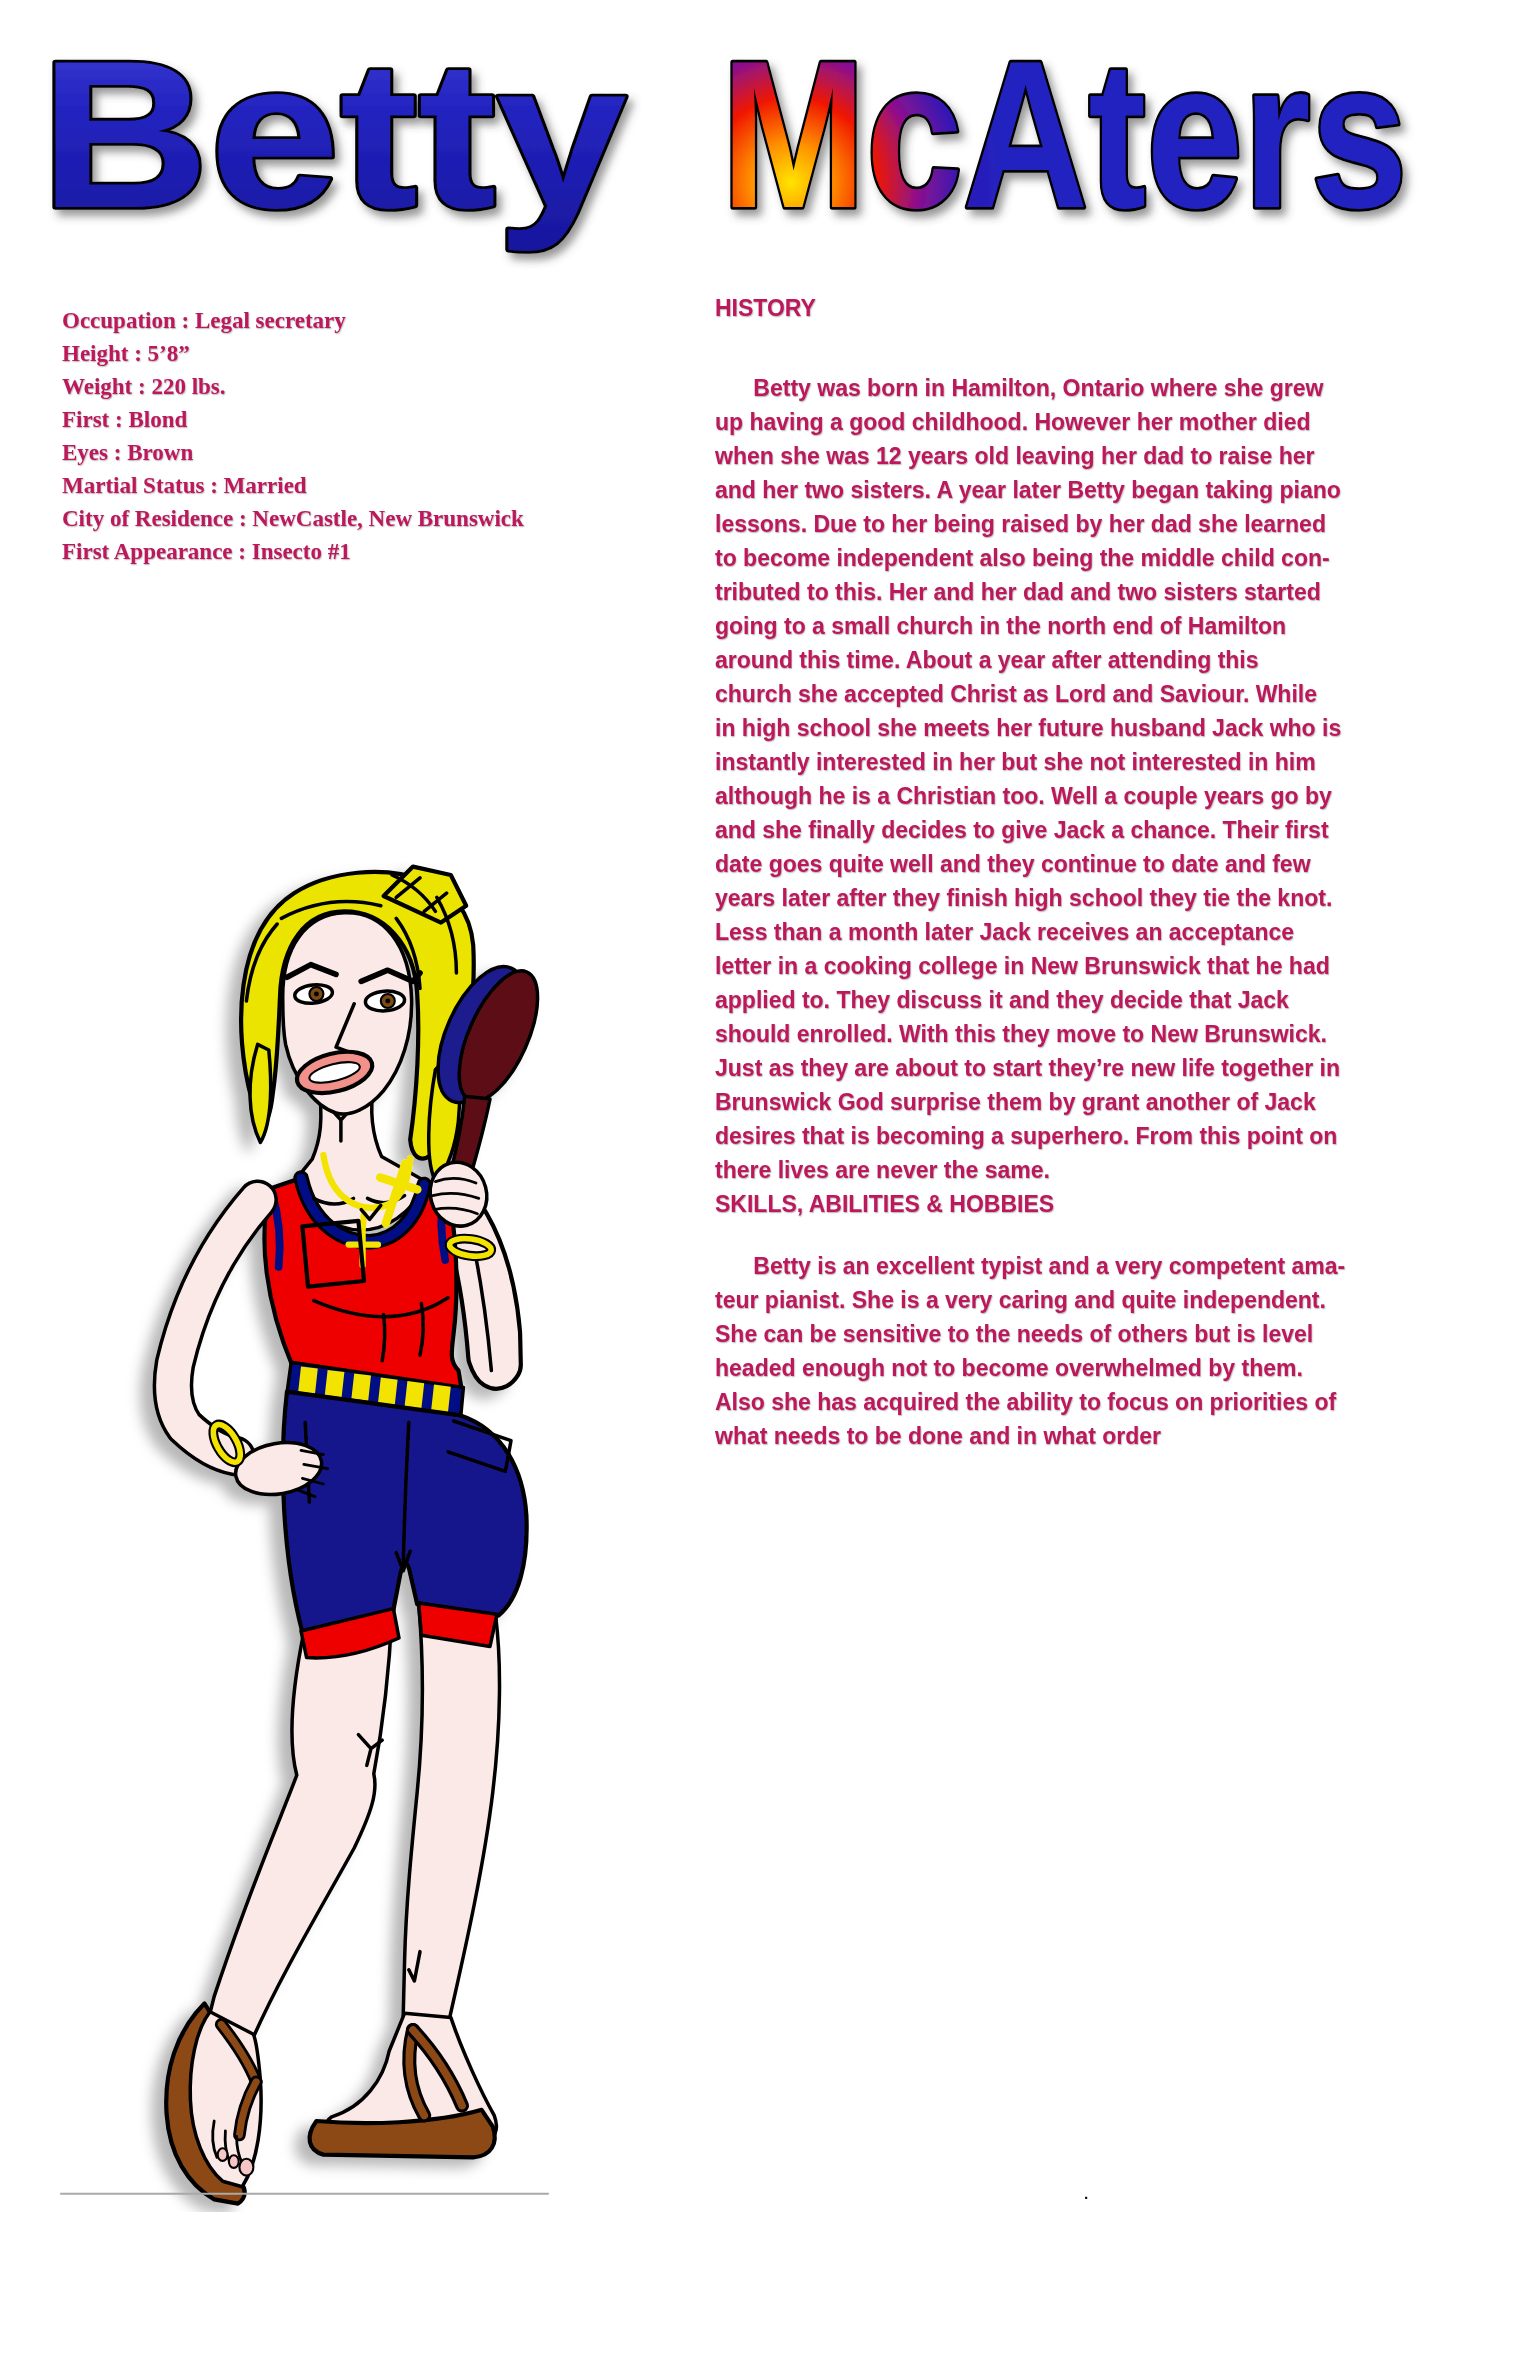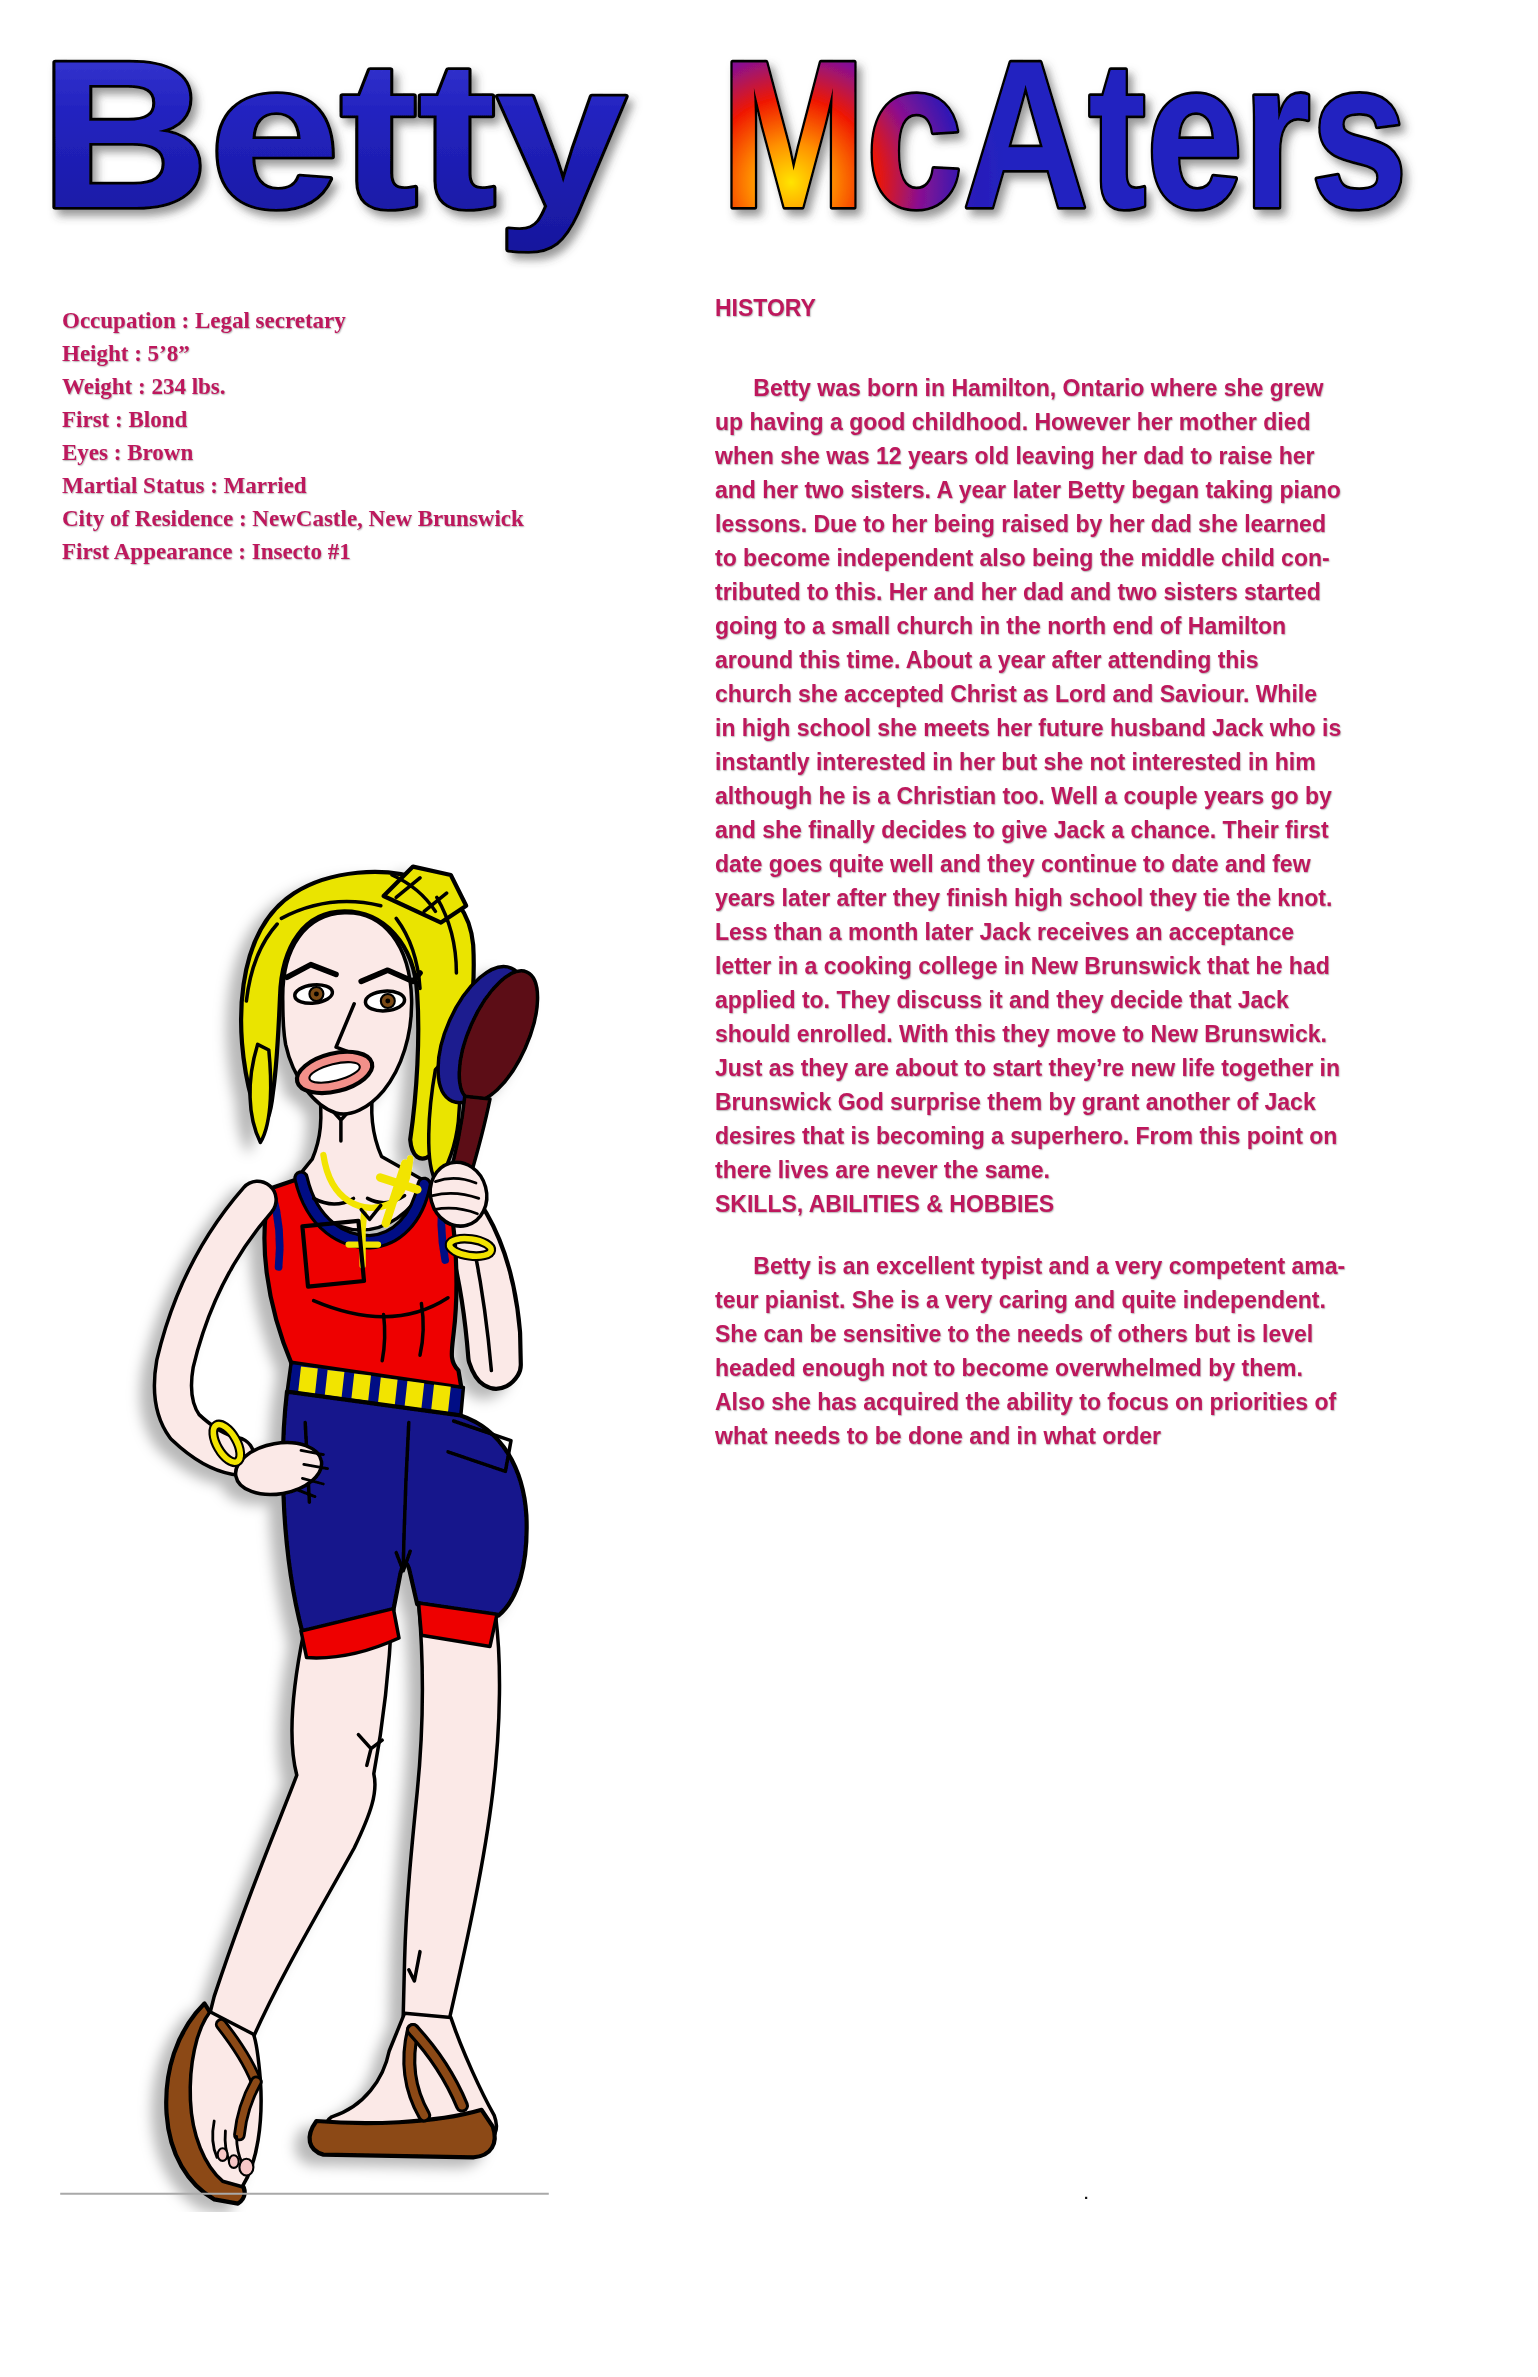--- a/index.html
+++ b/index.html
@@ -70,21 +70,21 @@
     </defs>
     <g filter="url(#titleShadow)" stroke="#000" stroke-width="8" paint-order="stroke" stroke-linejoin="round">
       <text x="55" y="260" font-size="300" textLength="840" lengthAdjust="spacingAndGlyphs" fill="url(#blueGrad)">Betty</text>
       <text x="1030" y="260" font-size="300" textLength="982" lengthAdjust="spacingAndGlyphs" fill="url(#fireGrad)">McAters</text>
     </g>
   </svg>
 
   <div id="stats" class="bodytext">
       <div class="stat-line">Occupation : Legal secretary</div>
       <div class="stat-line">Height : 5’8”</div>
-      <div class="stat-line">Weight : 234 lbs.</div>
+      <div class="stat-line">Weight : 220 lbs.</div>
       <div class="stat-line">First : Blond</div>
       <div class="stat-line">Eyes : Brown</div>
       <div class="stat-line">Martial Status : Married</div>
       <div class="stat-line">City of Residence : NewCastle, New Brunswick</div>
       <div class="stat-line">First Appearance : Insecto #1</div>
     </div>
 
   <div id="right-col" class="bodytext">
     <div class="section-heading">HISTORY</div>
     <div id="history-para" class="para">      Betty was born in Hamilton, Ontario where she grew

